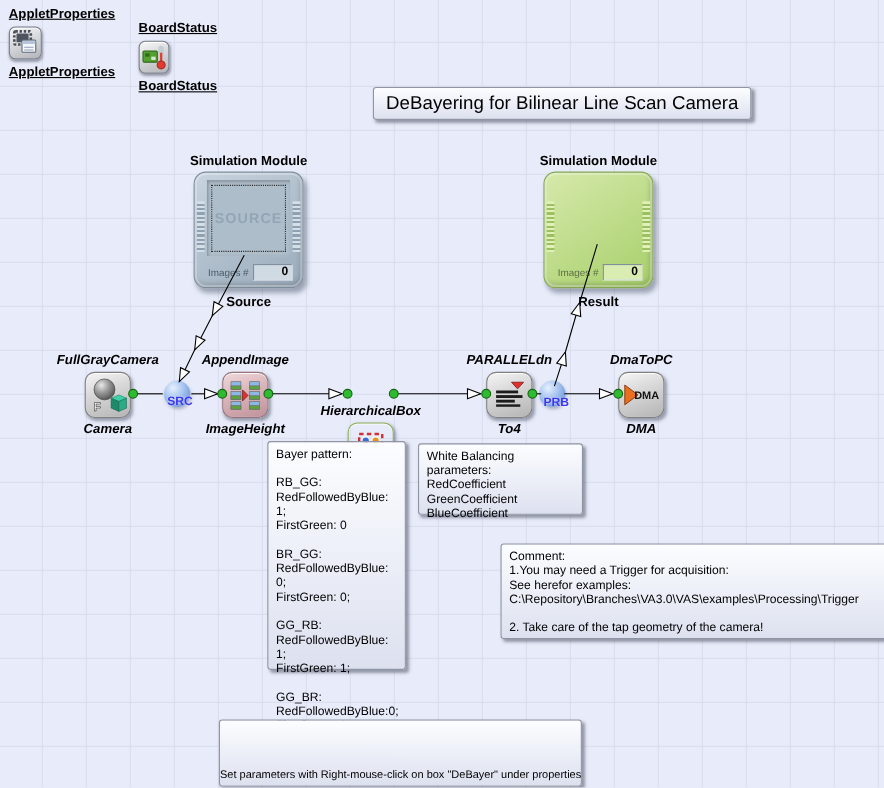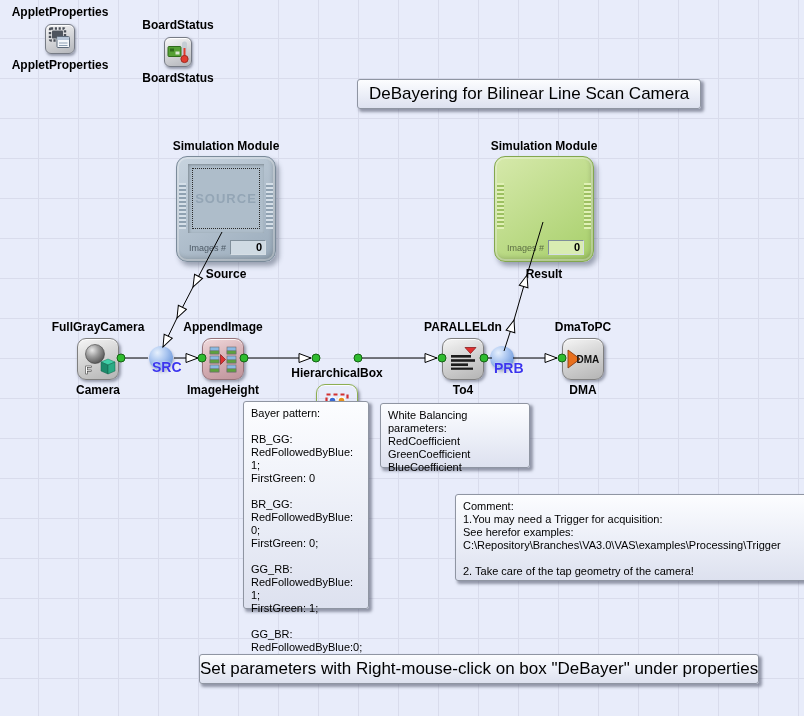--- a/index.html
+++ b/index.html
@@ -8,39 +8,39 @@
     font-family:"Liberation Sans",sans-serif;color:#000;
     background-color:#e8ecfa;
     background-image:
       linear-gradient(to right,#d9dcec 1px,transparent 1px),
       linear-gradient(to bottom,#d9dcec 1px,transparent 1px);
     background-size:40px 40px;background-position:-2px -2px;
   }
   .abs{position:absolute;}
 
   
-  .tool{display:flex;flex-direction:column;align-items:center;}
+  .tool{display:flex;flex-direction:column;text-decoration:underline;}
   .tool-label{font-size:12px;font-weight:bold;white-space:nowrap;}
   .tool-icon{
     margin:5px 0 4px 0;border:1px solid #767b85;border-radius:6px;
     background:linear-gradient(160deg,#f8f8f8,#d8d9dc 45%,#b3b5ba);
     box-shadow:1px 1.5px 2.5px rgba(70,75,95,.5), inset 0 1px 0 rgba(255,255,255,.9);
     display:flex;align-items:center;justify-content:center;
   }
 
   
   .note{
     border:1px solid #8f95a2;border-radius:3px;
     background:linear-gradient(180deg,#fcfdff 0%,#ebeef7 55%,#dde1ef 100%);
     box-shadow:2.5px 2.5px 3px rgba(75,80,100,.55);
     box-sizing:border-box;
   }
   .note-text{font-size:11px;line-height:1.2;white-space:pre-line;padding:5px 7px;}
   .title-text{font-size:17px;padding:4px 11px;white-space:nowrap;}
-  .footer-text{font-size:17px;padding:4px 0;white-space:nowrap;}
+  .footer-text{font-size:10px;padding:4px 0;white-space:nowrap;margin-top:40px;}
 
   
   .sim{display:flex;flex-direction:column;align-items:center;width:98px;}
   .sim-header,.sim-caption{font-size:12px;font-weight:bold;white-space:nowrap;text-align:right;}
   .sim-box{
     position:relative;width:98px;height:104px;margin-top:3px;border-radius:11px;
     border:1px solid var(--bord);
     background:linear-gradient(145deg,var(--box1),var(--box2));
     box-shadow:inset 0 0 0 2px rgba(255,255,255,.3), inset -2px -3px 5px rgba(0,0,0,.18),
                3px 4px 5px rgba(60,70,90,.45);
@@ -61,33 +61,33 @@
   .counter-field{flex:1;height:13px;background:var(--field);
            border:1px solid;border-color:#808f9b #d6dee5 #d6dee5 #808f9b;
            font-size:11px;font-weight:bold;text-align:right;padding-right:3px;line-height:13px;}
   .sim.src{--box1:#c8d4df;--box2:#9aabbb;--bord:#7b8b9a;--screen:#aebdca;
            --wm:#93a5b5;--field:#cfdae3;--ribA:#d5dfe8;--ribB:#8fa1b1;}
   .sim.prb{--box1:#d6e9ab;--box2:#a7cf6a;--bord:#83a74f;--screen:#bfe08c;
            --wm:#a0c471;--field:#d9ecb2;--ribA:#e0f0b6;--ribB:#9cc061;}
 
   
   .pmod{display:flex;flex-direction:column;align-items:center;width:120px;}
-  .ptype,.pname{font-size:12px;font-weight:bold;white-space:nowrap;}
+  .ptype,.pname{font-size:12px;font-weight:bold;white-space:nowrap;font-style:italic;}
   .picon{width:40px;height:40px;margin:4px 0 3px 0;border-radius:9px;border:1px solid #7f7f7f;
          box-shadow:1.5px 2px 3px rgba(70,75,95,.5), inset 0 1px 0 rgba(255,255,255,.85);
          display:flex;align-items:center;justify-content:center;}
   .picon.gray{background:linear-gradient(160deg,#f6f6f6,#d9d9d9 40%,#b4b4b4);}
   .picon.pink{background:linear-gradient(160deg,#f0dadc,#d9b4b9 45%,#bf939b);border-color:#96737a;}
   .picon.green{background:linear-gradient(160deg,#eff7d2,#d6e9a2 45%,#b7d774;);border-color:#8dae52;}
 
   
   .node{position:absolute;width:24px;height:24px;border-radius:50%;
         background:radial-gradient(circle at 35% 28%, #e6f0fd, #a9c5f0 40%, #7ca3e0 68%, #5d85bf 92%);
         box-shadow:1px 2px 3px rgba(60,70,100,.35);}
-  .node-label{position:absolute;font-size:14px;font-weight:bold;color:#3b35ee;
+  .node-label{position:absolute;font-size:11px;font-weight:bold;color:#3b35ee;
         text-shadow:0 0 2px rgba(255,255,255,.9);letter-spacing:0;}
 
   svg.wires{position:absolute;left:0;top:0;pointer-events:none;}
 </style>
 </head>
 <body>
 
 <div class="abs tool" style="left:8px;top:5px;width:104px;">
   <div class="tool-label">AppletProperties</div>
   <div class="tool-icon" style="width:28px;height:28px;">
@@ -112,21 +112,21 @@
       <rect x="10.5" y="13.5" width="4" height="3" fill="#d9e6cf"></rect>
       <line x1="19.5" y1="6" x2="19.5" y2="19" stroke="#d3dae1" stroke-width="5" stroke-linecap="round"></line>
       <line x1="19.5" y1="6" x2="19.5" y2="19" stroke="#9aa6b0" stroke-width="5" stroke-linecap="round" fill="none" opacity="0.25"></line>
       <line x1="19.5" y1="10" x2="19.5" y2="19" stroke="#e23b2e" stroke-width="2"></line>
       <circle cx="19.5" cy="21" r="3.6" fill="#e23b2e" stroke="#9c2a20"></circle>
     </svg>
   </div>
   <div class="tool-label">BoardStatus</div>
 </div>
 
-<div class="abs note" style="left:339px;top:79px;margin-left:18px;">
+<div class="abs note" style="left:339px;top:79px;">
   <div class="title-text">DeBayering for Bilinear Line Scan Camera</div>
 </div>
 
 <div class="abs sim src" style="left:177px;top:139px;">
   <div class="sim-header">Simulation Module</div>
   <div class="sim-box">
     <div class="rib l"></div>
     <div class="rib r"></div>
     <div class="screen">
       <div class="screen-inner">

